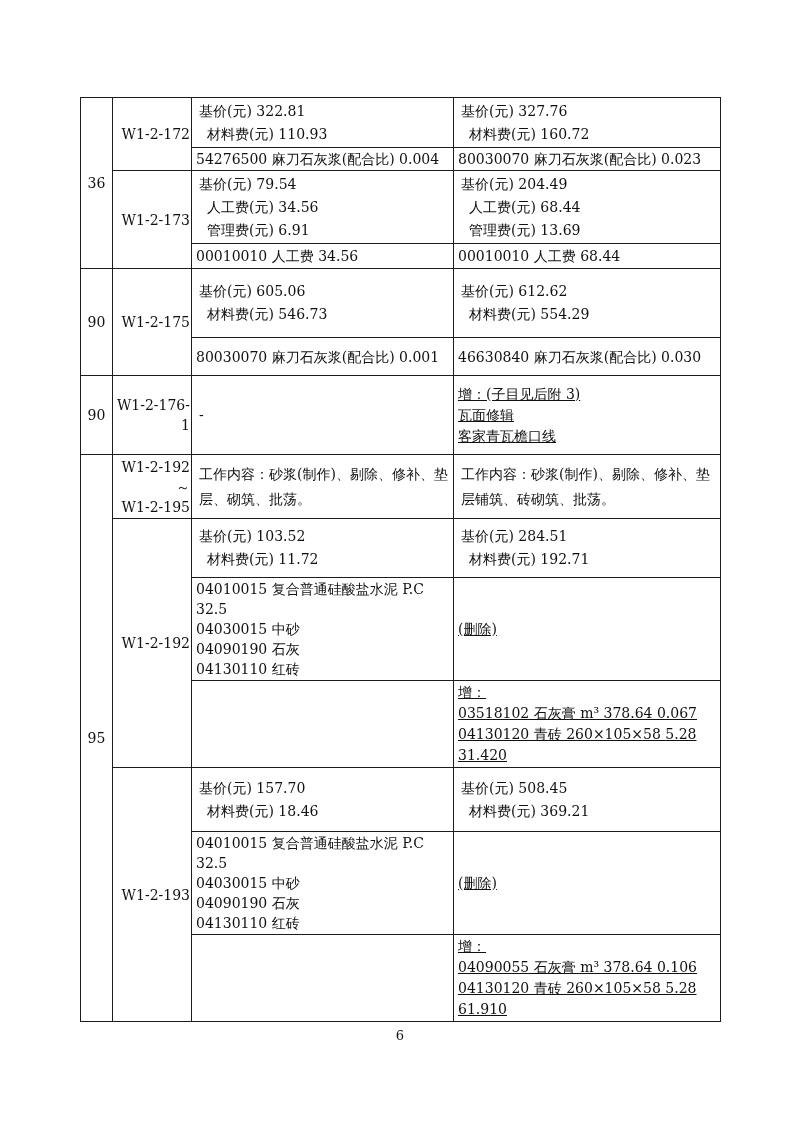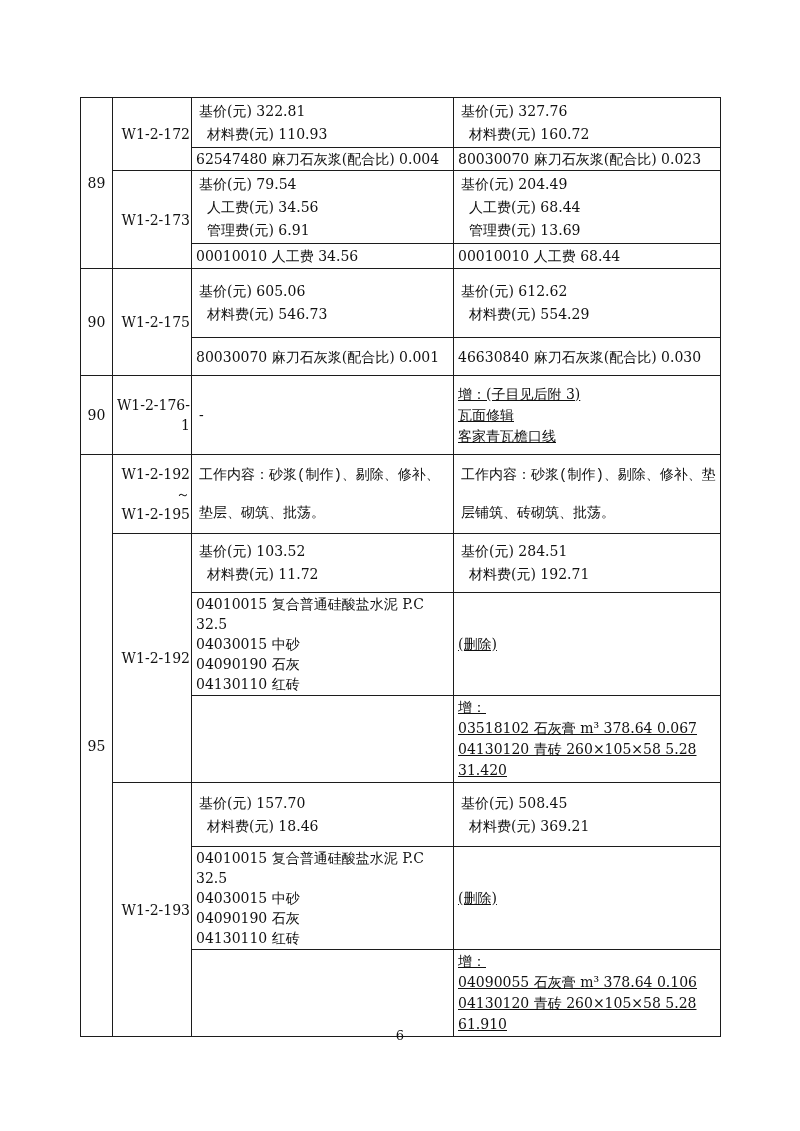--- a/index.html
+++ b/index.html
@@ -24,21 +24,21 @@
     overflow:hidden;
   }
   td.num{ text-align:center; padding:0; }
   td.code{ text-align:right; padding:0 1px; line-height:20px; }
   td.cell{ padding:1px 3px 1px 7px; }
   td.price{ line-height:23px; }
   td.price div + div{ padding-left:8px; }
   td.detail{ padding-left:4px; line-height:18px; }
   td.mats{ padding-left:4px; line-height:20px; }
   td.plain{ padding-left:4px; line-height:21px;text-decoration:underline; }
-  td.work{ padding-left:7px; padding-right:4px; line-height:38px;font-family:Liberation Mono, monospace; }
+  td.work{ padding-left:7px; padding-right:4px; line-height:25px; }
   td.dash{ padding-left:7px; }
   .pageno{
     position:absolute;left:0;top:1028px;width:100%;
     text-align:center;font-size:13px;
   }
 </style>
 </head>
 <body>
 
 <div class="page">
@@ -46,34 +46,34 @@
   <table class="doc">
     <colgroup>
       <col style="width:32px">
         <col style="width:79px">
         <col style="width:262px">
         <col style="width:267px">
     </colgroup>
 
     <tbody>
         <tr style="height:50px">
-      <td class="num" rowspan="4">89</td>
+      <td class="num" rowspan="4">36</td>
       <td class="code" rowspan="2">W1-2-172</td>
       <td class="cell price">
             <div>基价(元) 322.81</div>
             <div>材料费(元) 110.93</div>
           </td>
       <td class="cell price">
             <div>基价(元) 327.76</div>
             <div>材料费(元) 160.72</div>
           </td>
     </tr>
     <tr style="height:23px">
       <td class="cell detail">
-            <div>62547480 麻刀石灰浆(配合比) 0.004</div>
+            <div>54276500 麻刀石灰浆(配合比) 0.004</div>
           </td>
       <td class="cell detail">
             <div>80030070 麻刀石灰浆(配合比) 0.023</div>
           </td>
     </tr>
 
     <tr style="height:73px">
       <td class="code" rowspan="2">W1-2-173</td>
       <td class="cell price">
             <div>基价(元) 79.54</div>

